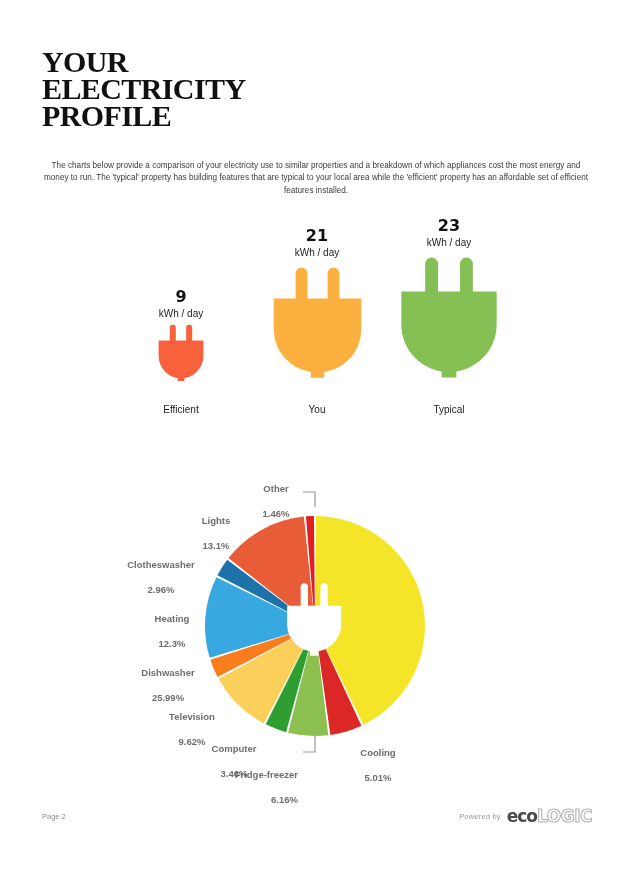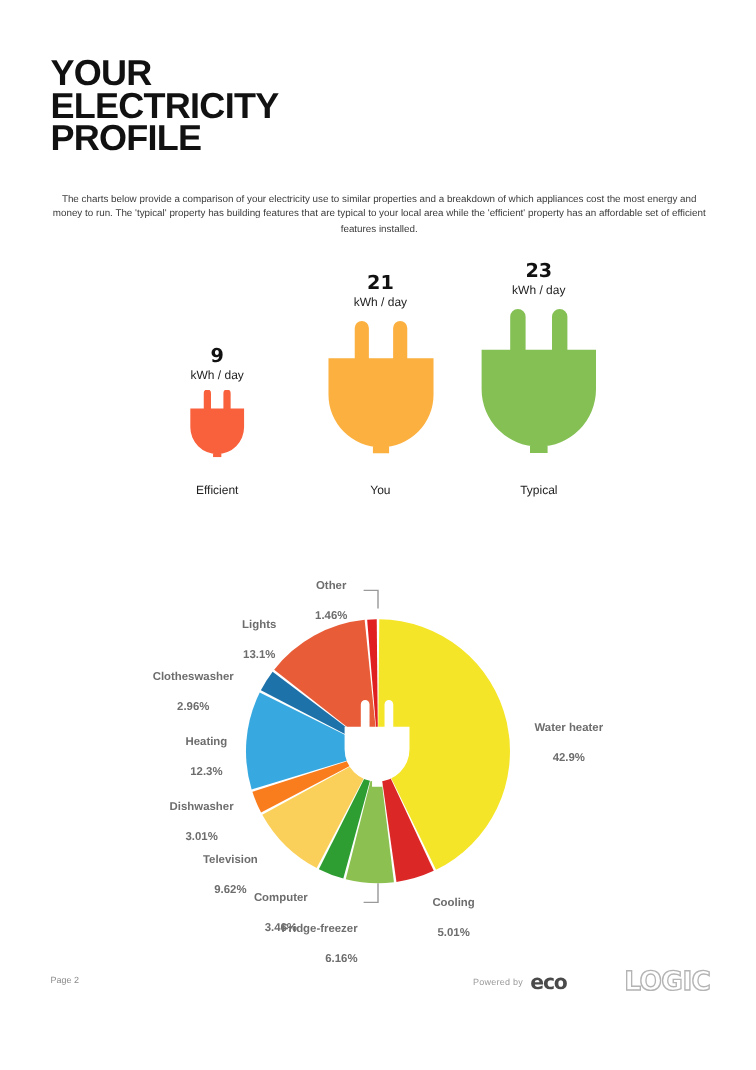--- a/index.html
+++ b/index.html
@@ -16,21 +16,21 @@
     font-family: "Liberation Sans", sans-serif;
     -webkit-font-smoothing: antialiased;
   }
 
   
   .title {
     position: absolute;
     left: 42px;
     top: 48px;
     width: 400px;
-    font-family: Liberation Sans, sans-serif;
+    font-family: Liberation Serif, serif;
     font-weight: bold;
     font-size: 30px;
     line-height: 27px;
     letter-spacing: -0.6px;
     color: #111111;
     text-transform: uppercase;
     white-space: pre-line;
   }
 
   
@@ -119,34 +119,33 @@
     align-items: center;
     gap: 6px;
   }
   .powered {
     font-size: 7.5px;
     color: #9a9a9a;
     letter-spacing: 0.2px;
   }
   .logo {
     display: flex;
-    align-items: center;
-    gap: 48px;
+    align-items: flex-start;
   }
   .logo-eco {
     font-family: "DejaVu Sans", sans-serif;
     font-weight: bold;
     font-size: 17px;
     color: #4a4a4a;
     letter-spacing: -1px;
   }
   .logo-logic {
     font-family: "DejaVu Sans", sans-serif;
     font-weight: bold;
-    font-size: 22px;
+    font-size: 17px;
     letter-spacing: -0.5px;
     color: transparent;
     -webkit-text-stroke: 1.1px #b4b4b4;
   }
 </style>
 </head>
 <body>
 
 <div class="page">
 
@@ -243,21 +242,21 @@
       <span>2.96%</span>
     </div>
 
     <div class="pie-label pl-center" style="left:130px; top:138px; width:84px;">
       <span>Heating</span><br>
       <span>12.3%</span>
     </div>
 
     <div class="pie-label pl-center" style="left:122px; top:192px; width:92px;">
       <span>Dishwasher</span><br>
-      <span>3.01%</span>
+      <span>25.99%</span>
     </div>
 
     <div class="pie-label pl-center" style="left:148px; top:236px; width:88px;">
       <span>Television</span><br>
       <span>9.62%</span>
     </div>
 
     <div class="pie-label pl-center" style="left:192px; top:268px; width:84px;">
       <span>Computer</span><br>
       <span>3.46%</span>
@@ -266,24 +265,20 @@
     <div class="pie-label pl-center" style="left:194px; top:294px; width:104px;text-align:right;">
       <span>Fridge-freezer</span><br>
       <span>6.16%</span>
     </div>
 
     <div class="pie-label pl-center" style="left:336px; top:272px; width:84px;">
       <span>Cooling</span><br>
       <span>5.01%</span>
     </div>
 
-    <div class="pie-label pl-center" style="left:420px; top:126px; width:108px;">
-      <span>Water heater</span><br>
-      <span>42.9%</span>
-    </div>
   </div>
 
   <div class="footer-page">Page 2</div>
   <div class="footer-right">
     <span class="powered">Powered by</span>
     <span class="logo">
       <span class="logo-eco">eco</span>
         <span class="logo-logic">LOGIC</span>
     </span>
   </div>

